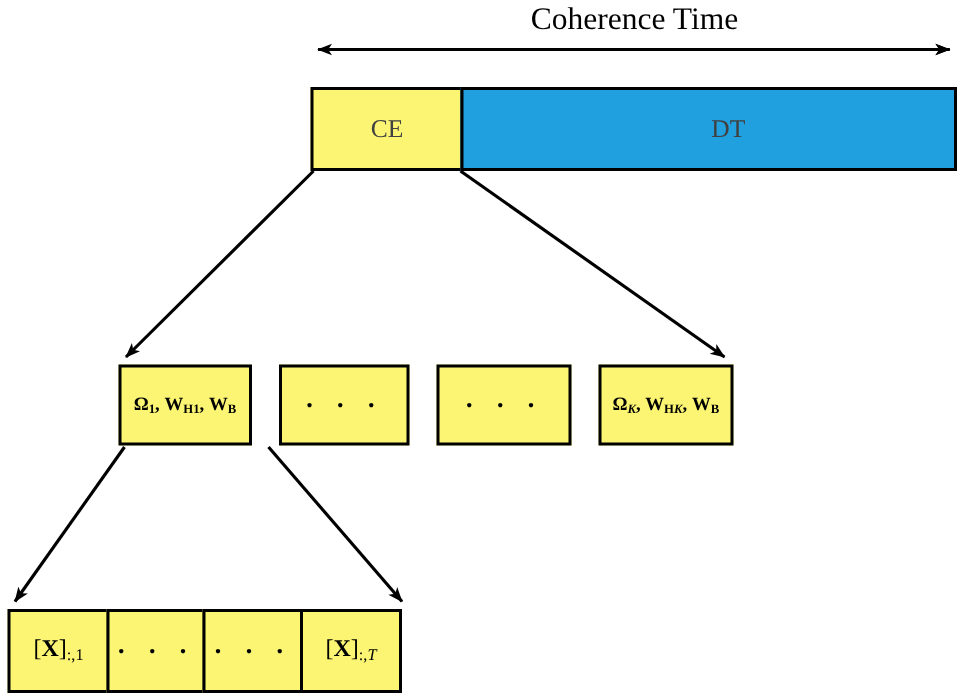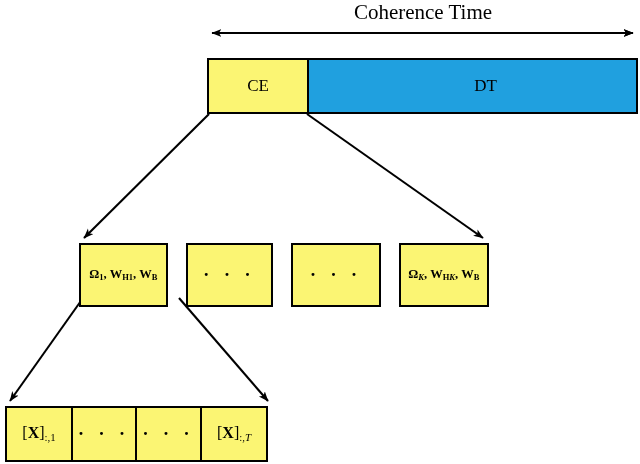--- a/index.html
+++ b/index.html
@@ -38,21 +38,21 @@
     font-family: Liberation Serif, serif;
   }
   
   .block {
     position: absolute;
     box-sizing: border-box;
     border: 2px solid #000000;
     display: flex;
     align-items: center;
     justify-content: center;
-    color: #000000;
+    color: #404040;
     overflow: hidden;
   }
   .block.ce {
     left: 207px;
     top: 58px;
     width: 102px;
     height: 56px;
     font-size: 17px;
   }
   .block.dt {
@@ -61,21 +61,21 @@
     width: 331px;
     height: 56px;
     font-size: 17px;
   }
   
   .row-mid {
     position: absolute;
     left: 79px;
     top: 243px;
     width: 408px;
-    height: 64px;
+    height: 54px;
     display: flex;
     box-sizing: border-box;
     gap: 20px;
   }
   .row-mid .cell {
     box-sizing: border-box;
     border: 2px solid #000000;
     margin-right: -2px;
     display: flex;
     align-items: center;

